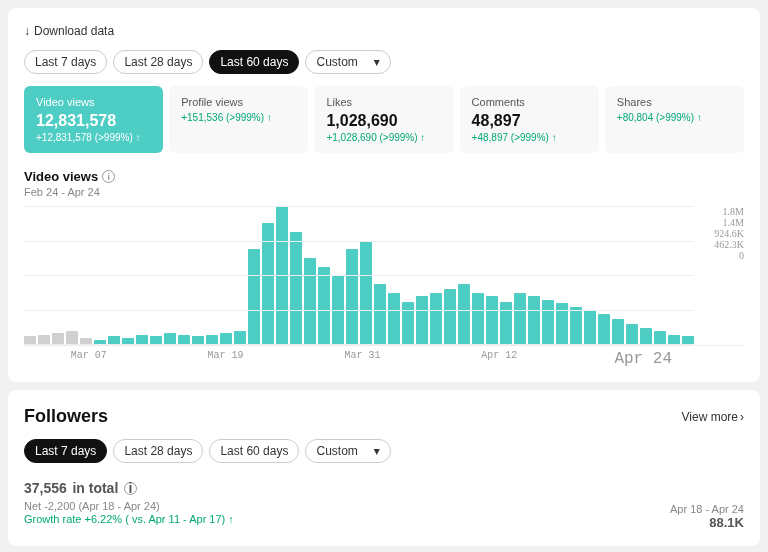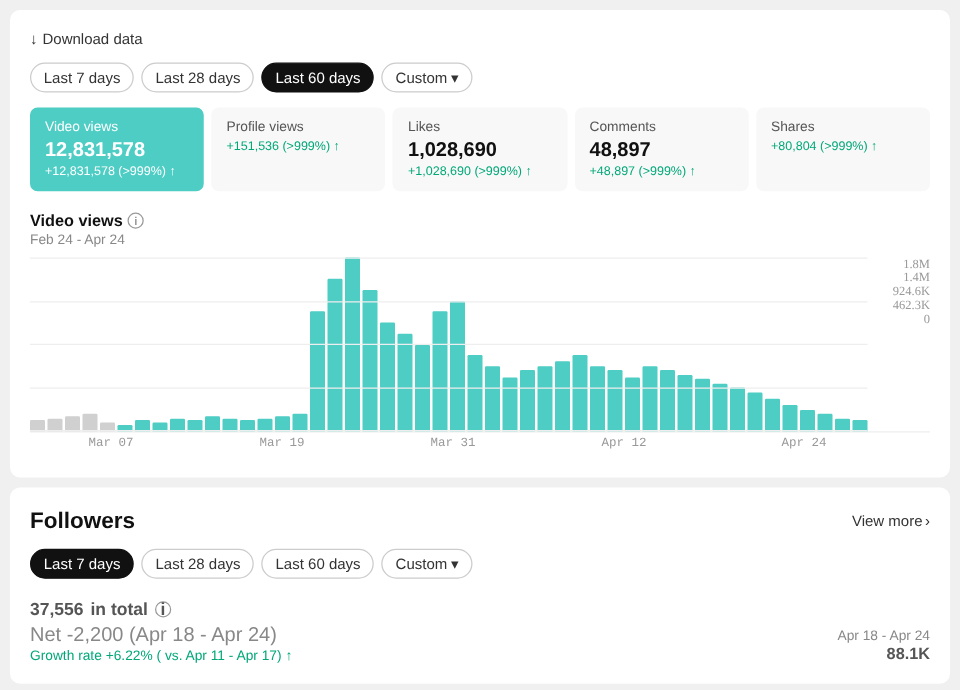--- a/index.html
+++ b/index.html
@@ -58,21 +58,21 @@
       color: #333;
     }
     .filter-btn.active {
       background: #111;
       color: #fff;
       border-color: #111;
     }
     .filter-btn.dropdown {
       display: flex;
       align-items: center;
-      gap: 3px;
+      gap: 16px;
     }
     .metrics-row {
       display: flex;
       gap: 6px;
       margin-bottom: 16px;
     }
     .metric-card {
       flex: 1;
       border-radius: 6px;
       padding: 10px 12px;
@@ -194,21 +194,21 @@
     .followers-main-value {
       font-size: 20px;
       font-weight: 700;
     }
     .followers-main-value span {
       font-size: 14px;
       font-weight: 700;
       color: #555;
     }
     .followers-net {
-      font-size: 16px;
+      font-size: 11px;
       color: #888;
       margin-top: 2px;
     }
     .followers-growth {
       font-size: 11px;
       color: #00a878;
       margin-top: 1px;
     }
     .followers-right {
       text-align: right;
@@ -357,21 +357,21 @@
               <div class="bar" style="height: 12.5%;"></div>
               <div class="bar" style="height: 10%;"></div>
               <div class="bar" style="height: 7.5%;"></div>
               <div class="bar" style="height: 6.25%;"></div>
             </div>
           <div class="x-labels" id="x-labels" style="position: relative; height: 16px; padding-right: 50px; font-family: Liberation Mono, monospace;">
               <span style="position: absolute; left: 9%; font-size: 10px; color: rgb(153, 153, 153); transform: translateX(-50%);">Mar 07</span>
               <span style="position: absolute; left: 28%; font-size: 10px; color: rgb(153, 153, 153); transform: translateX(-50%);">Mar 19</span>
               <span style="position: absolute; left: 47%; font-size: 10px; color: rgb(153, 153, 153); transform: translateX(-50%);">Mar 31</span>
               <span style="position: absolute; left: 66%; font-size: 10px; color: rgb(153, 153, 153); transform: translateX(-50%);">Apr 12</span>
-              <span style="position: absolute; left: 86%; font-size: 10px; color: rgb(153, 153, 153); transform: translateX(-50%);">Apr 24</span>
+              <span style="position: absolute; left: 86%; font-size: 16px; color: rgb(153, 153, 153); transform: translateX(-50%);">Apr 24</span>
             </div>
         </div>
         <div class="chart-y-axis" id="y-axis">
             <span class="y-label">1.8M</span>
             <span class="y-label">1.4M</span>
             <span class="y-label">924.6K</span>
             <span class="y-label">462.3K</span>
             <span class="y-label">0</span>
           </div>
       </div>

